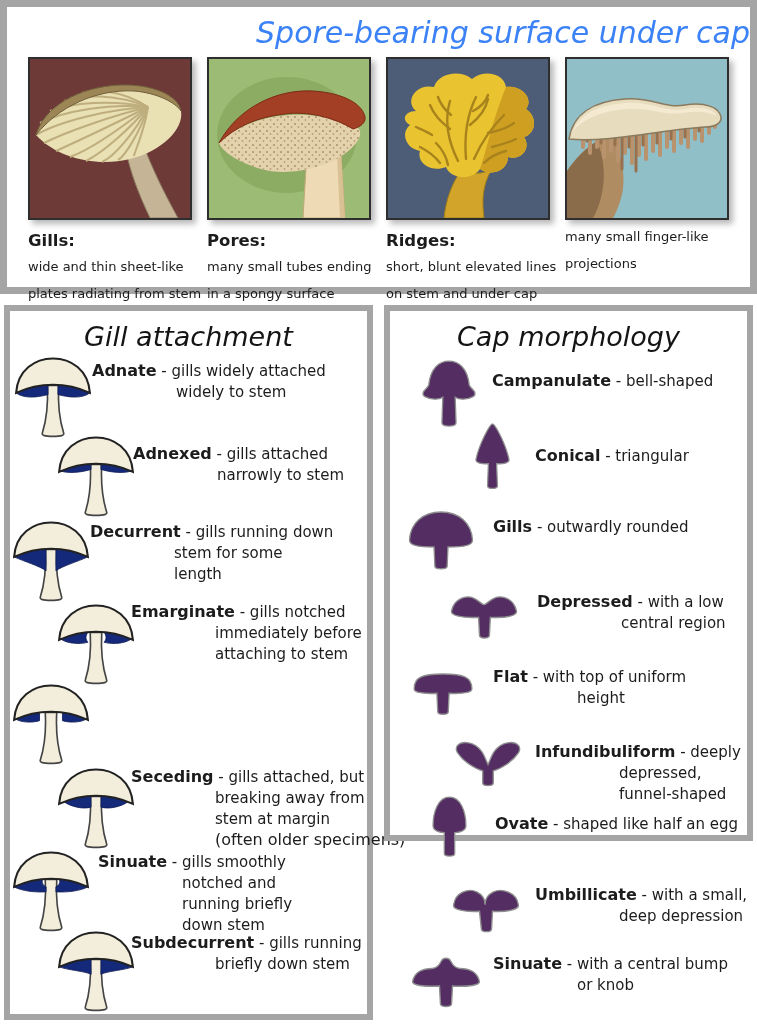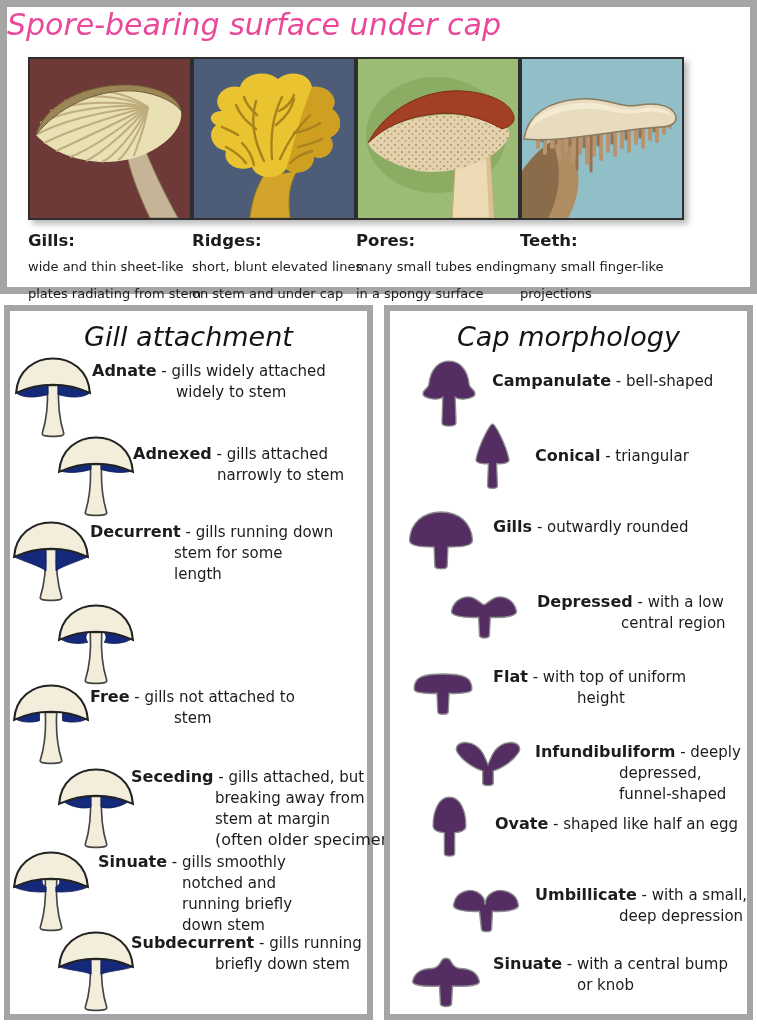--- a/index.html
+++ b/index.html
@@ -1,25 +1,25 @@
 <!DOCTYPE html>
 <html><head>
 <meta charset="utf-8">
 <style>
   html,body{margin:0;padding:0;background:#ffffff;}
   .canvas{position:relative;width:757px;height:1024px;background:#ffffff;overflow:hidden;
           font-family:"DejaVu Sans","Liberation Sans",sans-serif;color:#1c1c1c;}
   .panel{position:absolute;background:#ffffff;border:6px solid #a5a5a5;box-sizing:border-box;}
   .top-panel{left:0;top:0;width:757px;height:294px;border-width:7px;}
   .left-panel{left:4px;top:305px;width:369px;height:715px;}
-  .right-panel{left:384px;top:305px;width:369px;height:715px;}
-  .big-title{text-align:left;font-style:italic;font-size:30px;color:#ec4899;}
+  .right-panel{left:384px;top:305px;width:369px;height:536px;}
+  .big-title{margin-top:8px;text-align:right;font-style:italic;font-size:30px;color:#3b82f6;}
   .panel-title{position:absolute;left:0;right:0;top:10px;text-align:center;font-style:italic;
                font-size:27px;color:#141414;}
-  .photo-row{position:absolute;left:21px;top:50px;width:701px;display:flex;}
+  .photo-row{position:absolute;left:21px;top:50px;width:701px;display:flex;justify-content:space-between;}
   .figure{width:164px;}
   .photo{width:160px;height:159px;border:2px solid #2e2e2e;box-shadow:4px 4px 6px rgba(0,0,0,.28);
          display:block;}
   .cap-term{font-weight:bold;font-size:16.5px;margin-top:11px;}
   .cap-desc{font-size:13px;line-height:27px;margin-top:3px;white-space:pre;}
   .entry{position:absolute;font-size:15px;line-height:21px;padding-left:84px;text-indent:-84px;}
   .entry .term{font-weight:bold;font-size:16px;}
   .entry .desc{white-space:pre;}
   .entry .note{display:block;text-indent:0;font-size:16px;line-height:20px;}
   .micon{position:absolute;}
@@ -52,20 +52,41 @@
             <path d="M118 48 C80 44 34 52 10 64"></path>
             <path d="M118 48 C80 40 42 44 20 52"></path>
             <path d="M118 48 C84 34 52 36 34 42"></path>
             <path d="M118 48 C90 30 62 30 52 34"></path>
           </g>
           <path d="M6 76 C14 48 48 28 90 26 C122 25 148 36 151 52 C146 44 128 34 104 32 C66 30 28 48 6 76 Z" fill="#9c8656" stroke="#6e5c38" stroke-width="1"></path>
         </svg>
         <div class="cap-term">Gills:</div>
         <div class="cap-desc">wide and thin sheet-like
 plates radiating from stem</div>
+      </div>
+
+      <div class="figure">
+        <svg class="photo" viewBox="0 0 160 159">
+          <defs>
+            <pattern id="poredots" width="7" height="7" patternUnits="userSpaceOnUse">
+              <circle cx="2" cy="2" r="1.1" fill="#ab9770"></circle>
+              <circle cx="5.5" cy="5" r="0.9" fill="#b7a078"></circle>
+            </pattern>
+          </defs>
+          <rect x="0" y="0" width="160" height="159" fill="#9cbb75"></rect>
+          <ellipse cx="78" cy="76" rx="70" ry="58" fill="#7fa055" opacity="0.55"></ellipse>
+          <path d="M98 92 L94 159 L136 159 L132 94 C120 98 108 96 98 92 Z" fill="#eedbb6" stroke="#c2a878" stroke-width="1"></path>
+          <path d="M128 96 L131 159 L136 159 L132 94 Z" fill="#d9c193"></path>
+          <path d="M10 84 C30 64 64 54 98 56 C126 58 146 63 150 70 C154 76 148 85 138 93 C118 109 78 118 52 110 C32 104 14 94 10 84 Z" fill="#e4d2ac"></path>
+          <path d="M10 84 C30 64 64 54 98 56 C126 58 146 63 150 70 C154 76 148 85 138 93 C118 109 78 118 52 110 C32 104 14 94 10 84 Z" fill="url(#poredots)"></path>
+          <path d="M10 84 C28 50 66 30 104 32 C136 34 154 46 156 58 C157 64 151 68 144 70 C124 58 98 52 76 55 C48 58 26 68 10 84 Z" fill="#a23f24" stroke="#7c2c16" stroke-width="1"></path>
+        </svg>
+        <div class="cap-term">Pores:</div>
+        <div class="cap-desc">many small tubes ending
+in a spongy surface</div>
       </div>
 
       <div class="figure">
         <svg class="photo" viewBox="0 0 160 159">
           <rect x="0" y="0" width="160" height="159" fill="#4d5d78"></rect>
           <path d="M74 110 C64 124 58 140 56 159 L96 159 C94 142 94 126 104 110 C94 116 82 115 74 110 Z" fill="#d2a42a" stroke="#a07f1a" stroke-width="1"></path>
           <path d="M28 52 C16 42 28 24 46 28 C50 14 72 10 84 20 C96 10 116 14 118 28 C134 26 146 40 138 50 C150 58 148 74 136 78 C144 90 132 102 120 98 C120 112 102 118 92 110 C84 122 62 120 58 108 C44 114 28 104 32 92 C18 90 12 74 22 66 C12 60 18 52 28 52 Z" fill="#e9c330"></path>
           <path d="M118 28 C134 26 146 40 138 50 C150 58 148 74 136 78 C144 90 132 102 120 98 C120 112 102 118 92 110 C98 94 104 62 118 28 Z" fill="#cf9f22"></path>
           <g stroke="#a8831c" stroke-width="2.4" fill="none" stroke-linecap="round">
             <path d="M70 102 C60 82 56 62 62 42"></path>
@@ -79,41 +100,20 @@
             <path d="M104 88 C112 86 120 84 128 80"></path>
             <path d="M52 104 C46 96 40 92 32 88"></path>
             <path d="M60 106 C58 96 54 90 48 84"></path>
             <path d="M96 104 C102 98 110 94 118 92"></path>
             <path d="M44 76 C38 72 32 70 28 68"></path>
           </g>
         </svg>
         <div class="cap-term">Ridges:</div>
         <div class="cap-desc">short, blunt elevated lines
 on stem and under cap</div>
-      </div>
-
-      <div class="figure">
-        <svg class="photo" viewBox="0 0 160 159">
-          <defs>
-            <pattern id="poredots" width="7" height="7" patternUnits="userSpaceOnUse">
-              <circle cx="2" cy="2" r="1.1" fill="#ab9770"></circle>
-              <circle cx="5.5" cy="5" r="0.9" fill="#b7a078"></circle>
-            </pattern>
-          </defs>
-          <rect x="0" y="0" width="160" height="159" fill="#9cbb75"></rect>
-          <ellipse cx="78" cy="76" rx="70" ry="58" fill="#7fa055" opacity="0.55"></ellipse>
-          <path d="M98 92 L94 159 L136 159 L132 94 C120 98 108 96 98 92 Z" fill="#eedbb6" stroke="#c2a878" stroke-width="1"></path>
-          <path d="M128 96 L131 159 L136 159 L132 94 Z" fill="#d9c193"></path>
-          <path d="M10 84 C30 64 64 54 98 56 C126 58 146 63 150 70 C154 76 148 85 138 93 C118 109 78 118 52 110 C32 104 14 94 10 84 Z" fill="#e4d2ac"></path>
-          <path d="M10 84 C30 64 64 54 98 56 C126 58 146 63 150 70 C154 76 148 85 138 93 C118 109 78 118 52 110 C32 104 14 94 10 84 Z" fill="url(#poredots)"></path>
-          <path d="M10 84 C28 50 66 30 104 32 C136 34 154 46 156 58 C157 64 151 68 144 70 C124 58 98 52 76 55 C48 58 26 68 10 84 Z" fill="#a23f24" stroke="#7c2c16" stroke-width="1"></path>
-        </svg>
-        <div class="cap-term">Pores:</div>
-        <div class="cap-desc">many small tubes ending
-in a spongy surface</div>
       </div>
 
       <div class="figure">
         <svg class="photo" viewBox="0 0 160 159">
           <rect x="0" y="0" width="160" height="159" fill="#90bfc7"></rect>
           <path d="M0 159 L0 112 C12 94 26 82 44 76 C54 94 58 112 56 130 C54 142 50 152 46 159 Z" fill="#b08c62"></path>
           <path d="M0 159 L0 112 C8 100 18 90 30 82 C36 96 38 112 36 128 C34 142 30 152 26 159 Z" fill="#8a6b4a"></path>
           <g stroke="#b9926e" stroke-width="4" stroke-linecap="round">
             <line x1="16" y1="70" x2="16" y2="88"></line>
               <line x1="23" y1="68" x2="23" y2="94"></line>
@@ -145,21 +145,20 @@
               <line x1="90" y1="60" x2="90" y2="84"></line>
             <line x1="104" y1="58" x2="104" y2="80"></line>
               <line x1="118" y1="56" x2="118" y2="78"></line>
             <line x1="132" y1="54" x2="132" y2="72"></line>
               <line x1="55" y1="66" x2="55" y2="110"></line>
             <line x1="69" y1="64" x2="69" y2="112"></line>
           </g>
           <path d="M2 80 C6 54 28 42 58 40 C86 38 98 50 118 46 C138 43 152 48 154 58 C155 64 148 68 138 68 C100 70 40 84 2 80 Z" fill="#e7dcbe" stroke="#8a7a5e" stroke-width="1.5"></path>
           <path d="M6 72 C14 54 32 46 58 44 C84 42 98 54 118 50 C134 47 146 50 150 57 C140 52 128 52 116 54 C96 57 84 48 60 50 C34 52 16 60 6 72 Z" fill="#f4ead2"></path>
         </svg>
-        <div class="cap-term">Teeth:</div>
         <div class="cap-desc">many small finger-like
 projections</div>
       </div>
     </div>
   </div>
 
   <div class="panel left-panel">
     <div class="panel-title">Gill attachment</div>
 
     <svg class="micon" style="left:2px;top:40px" width="82" height="87" viewBox="0 0 100 106">
@@ -189,29 +188,30 @@
     <div class="entry" style="left:80px;top:210px;width:272px"><span class="term">Decurrent</span><span class="desc"> - gills running down
 stem for some
 length</span></div>
 
     <svg class="micon" style="left:45px;top:287px" width="82" height="87" viewBox="0 0 100 106">
       <path d="M43 42 C44 60 42 84 37 100 C36 103 40 104 50 104 C60 104 64 103 63 100 C58 84 56 60 57 42 Z" fill="#f3eedb" stroke="#444" stroke-width="2"></path>
       <path d="M7 50 C22 44 33 41 40 42 C37 46 37 50 40 54 C28 57 14 55 7 50 Z" fill="#15297b" stroke="#0d1a52" stroke-width="1"></path>
       <path d="M93 50 C78 44 67 41 60 42 C63 46 63 50 60 54 C72 57 86 55 93 50 Z" fill="#15297b" stroke="#0d1a52" stroke-width="1"></path>
       <path d="M5 51 C7 23 28 9 50 9 C72 9 93 23 95 51 C78 43 62 41 50 41 C38 41 22 43 5 51 Z" fill="#f3eedb" stroke="#222" stroke-width="2.5"></path>
     </svg>
+    <div class="entry" style="left:121px;top:290px;width:236px"><span class="term">Emarginate</span><span class="desc"> - gills notched
+immediately before
+attaching to stem</span></div>
 
     <svg class="micon" style="left:0px;top:367px" width="82" height="87" viewBox="0 0 100 106">
       <path d="M43 42 C44 60 42 84 37 100 C36 103 40 104 50 104 C60 104 64 103 63 100 C58 84 56 60 57 42 Z" fill="#f3eedb" stroke="#444" stroke-width="2"></path>
       <path d="M7 50 C20 44 30 42 36 43 L36 52 C26 55 13 54 7 50 Z" fill="#15297b" stroke="#0d1a52" stroke-width="1"></path>
       <path d="M93 50 C80 44 70 42 64 43 L64 52 C74 55 87 54 93 50 Z" fill="#15297b" stroke="#0d1a52" stroke-width="1"></path>
       <path d="M5 51 C7 23 28 9 50 9 C72 9 93 23 95 51 C78 43 62 41 50 41 C38 41 22 43 5 51 Z" fill="#f3eedb" stroke="#222" stroke-width="2.5"></path>
     </svg>
-    <div class="entry" style="left:80px;top:375px;width:272px"><span class="term">Free</span><span class="desc"> - gills not attached to
-stem</span></div>
 
     <svg class="micon" style="left:45px;top:451px" width="82" height="87" viewBox="0 0 100 106">
       <path d="M43 42 C44 60 42 84 37 100 C36 103 40 104 50 104 C60 104 64 103 63 100 C58 84 56 60 57 42 Z" fill="#f3eedb" stroke="#444" stroke-width="2"></path>
       <path d="M12 49 C24 44 36 41 44 41 L44 55 C33 58 19 54 12 49 Z" fill="#15297b" stroke="#0d1a52" stroke-width="1"></path>
       <path d="M88 49 C76 44 64 41 56 41 L56 55 C67 58 81 54 88 49 Z" fill="#15297b" stroke="#0d1a52" stroke-width="1"></path>
       <path d="M5 51 C7 23 28 9 50 9 C72 9 93 23 95 51 C78 43 62 41 50 41 C38 41 22 43 5 51 Z" fill="#f3eedb" stroke="#222" stroke-width="2.5"></path>
     </svg>
     <div class="entry" style="left:121px;top:455px;width:236px"><span class="term">Seceding</span><span class="desc"> - gills attached, but
 breaking away from
 stem at margin</span><span class="note">(often older specimens)</span></div>

